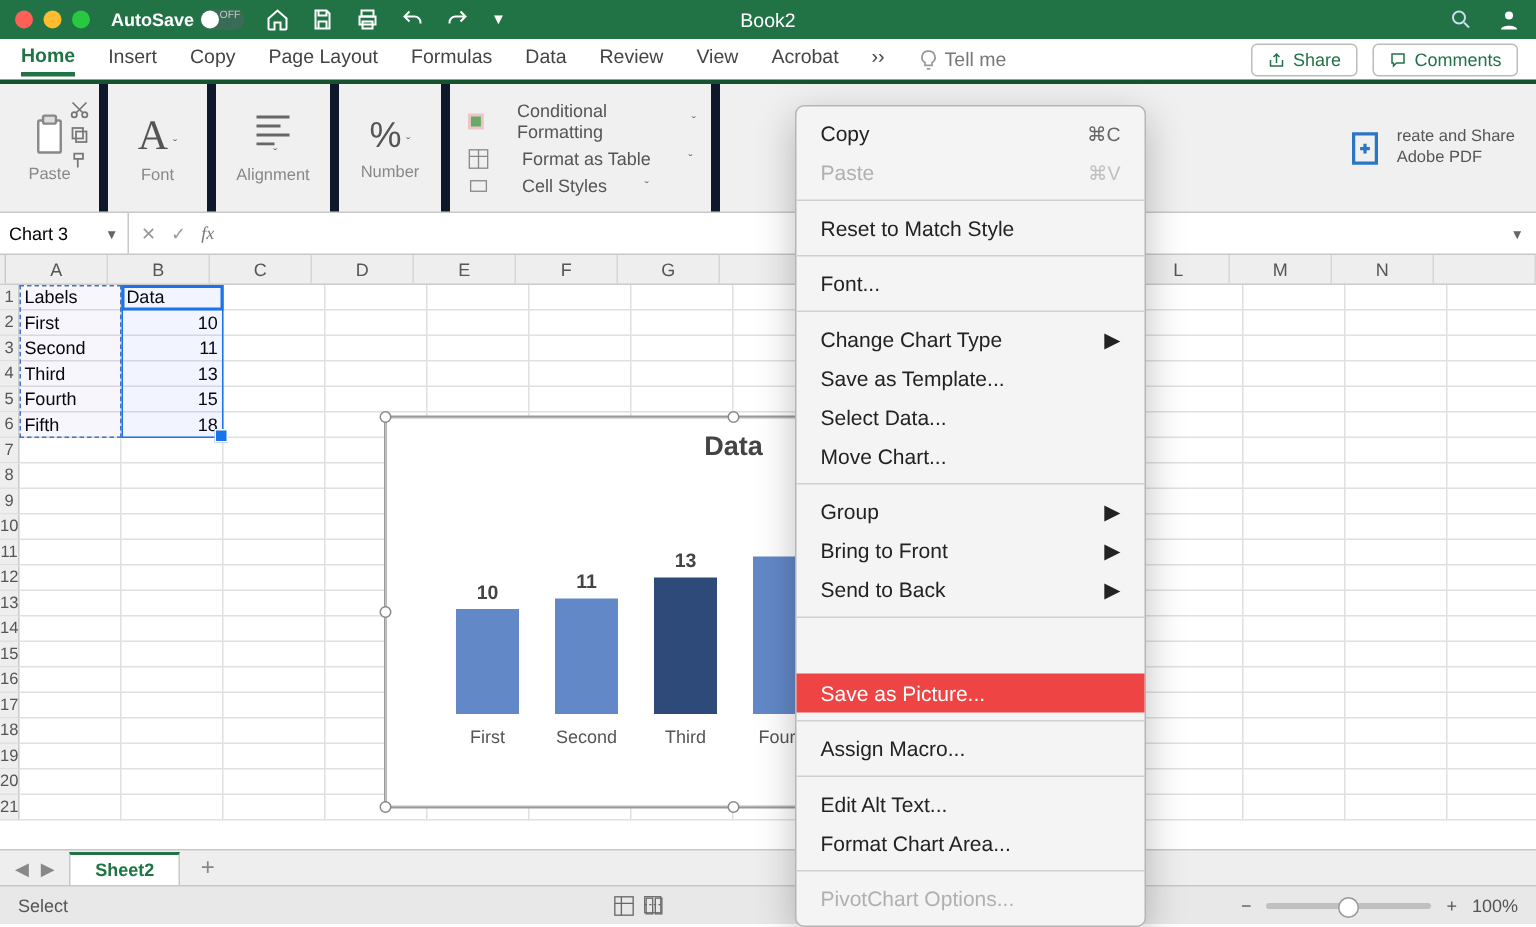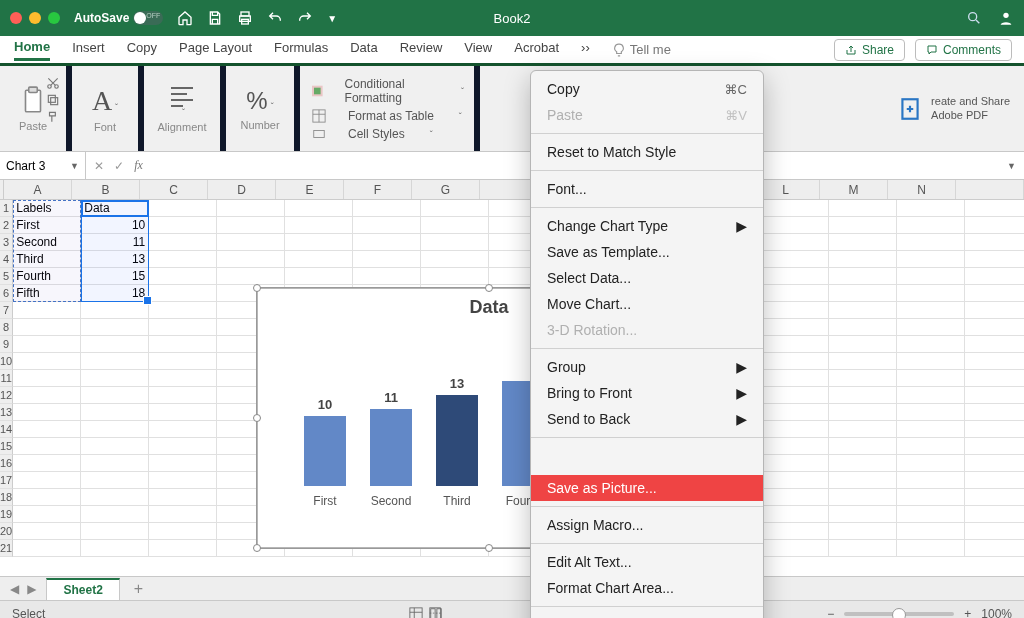--- a/index.html
+++ b/index.html
@@ -1,19 +1,19 @@
 <!DOCTYPE html>
 <html><head>
 <meta charset="utf-8">
 <style>
 * { margin: 0; padding: 0; box-sizing: border-box; font-family: -apple-system, "Segoe UI", sans-serif; }
 body { width: 1024px; height: 618px; overflow: hidden; background: #fff; position: relative; }
 
 
-.titlebar { height: 36px; background: #217346; display: flex; align-items: center; padding: 0 10px; color: #fff; font-size: 12px; }
+.titlebar { height: 26px; background: #217346; display: flex; align-items: center; padding: 0 10px; color: #fff; font-size: 12px; }
 .traffic { display: flex; gap: 7px; margin-right: 14px; }
 .traffic span { width: 12px; height: 12px; border-radius: 50%; display: block; }
 .t-red { background: #ff5f57; }
 .t-yellow { background: #febc2e; }
 .t-green { background: #28c840; }
 .autosave-label { font-weight: 600; margin-right: 4px; }
 .autosave-switch { width: 30px; height: 14px; background: #3a6b56; border-radius: 7px; position: relative; margin-right: 14px; }
 .autosave-switch::after { content: ""; position: absolute; left: 1px; top: 1px; width: 12px; height: 12px; background: #fff; border-radius: 50%; }
 .autosave-switch .off { font-size: 7px; position: absolute; right: 3px; top: 1px; color: #b8d0c4; }
 .qat { display: flex; gap: 14px; align-items: center; }
@@ -742,23 +742,20 @@
     </div>
   <div class="ctx-item">
       <span>Save as Template...</span>
     </div>
   <div class="ctx-item">
       <span>Select Data...</span>
     </div>
   <div class="ctx-item">
       <span>Move Chart...</span>
     </div>
-  <div class="ctx-item disabled">
-      <span>3-D Rotation...</span>
-    </div>
   <div class="ctx-sep"></div>
   <div class="ctx-item">
       <span>Group</span>
       <span>▶</span>
     </div>
   <div class="ctx-item">
       <span>Bring to Front</span>
       <span>▶</span>
     </div>
   <div class="ctx-item">

